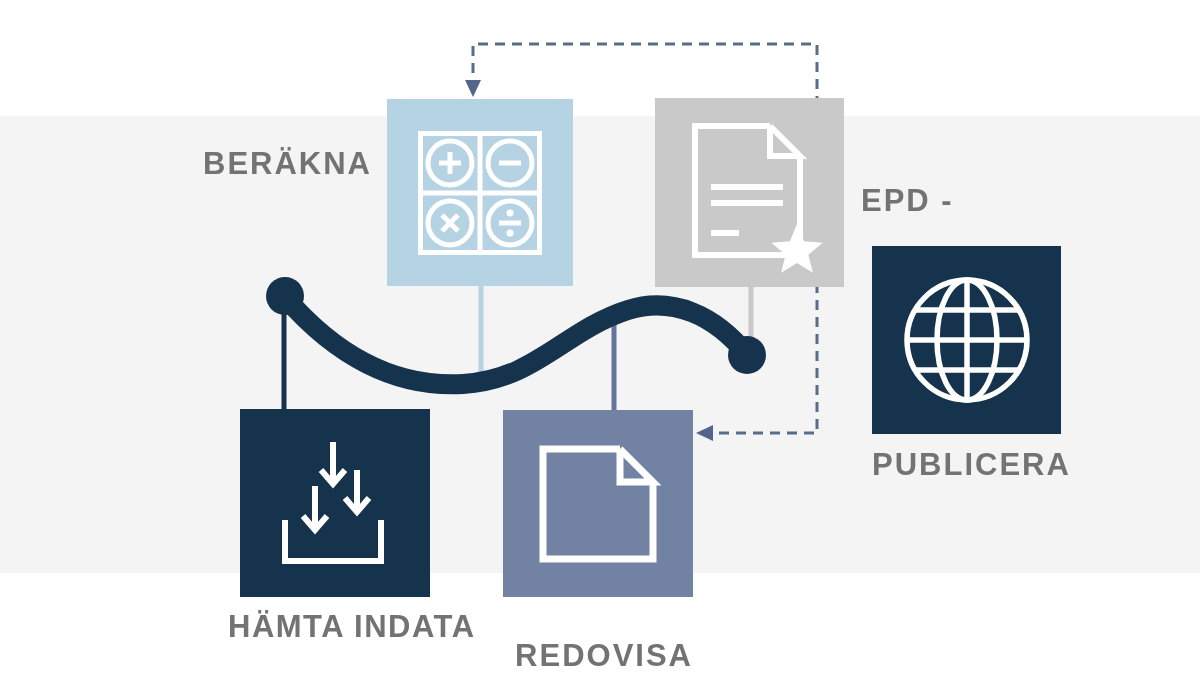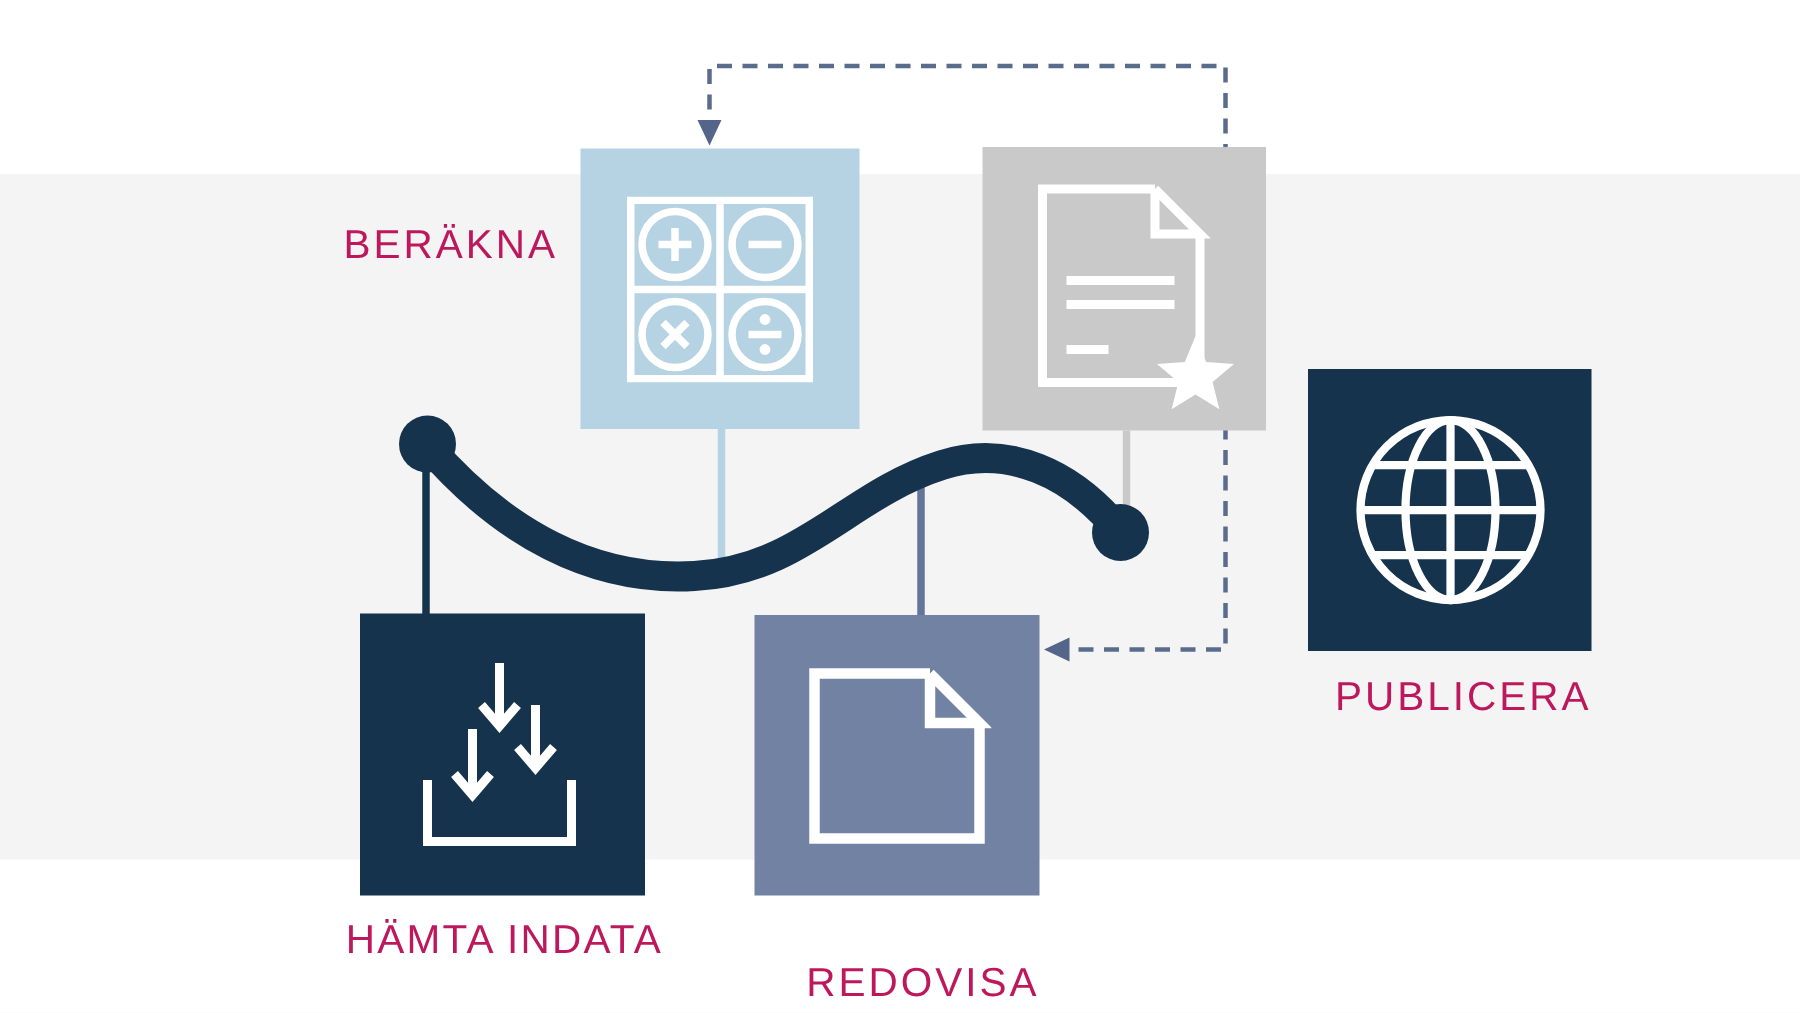--- a/index.html
+++ b/index.html
@@ -9,22 +9,22 @@
   }
   .band{position:absolute;left:0;top:116px;width:1200px;height:457px;background:#f4f4f4;}
   .connectors{position:absolute;left:0;top:0;z-index:1;}
   .node{position:absolute;z-index:2;display:flex;align-items:center;justify-content:center;}
   .node-berakna{left:387px;top:99px;width:186px;height:187px;background:#b5d3e3;}
   .node-epd{left:655px;top:98px;width:189px;height:189px;background:#c9c9ca;}
   .node-publicera{left:872px;top:246px;width:189px;height:188px;background:#16334d;}
   .node-hamta{left:240px;top:409px;width:190px;height:188px;background:#16334d;}
   .node-redovisa{left:503px;top:410px;width:190px;height:187px;background:#7282a3;}
   .lbl{
-    position:absolute;z-index:2;color:#be185d;font-size:27px;line-height:35px;
-    letter-spacing:2px;white-space:pre;font-weight:400;
+    position:absolute;z-index:2;color:#737373;font-size:31px;line-height:35px;
+    letter-spacing:2px;white-space:pre;font-weight:700;
   }
   .lbl-berakna{left:200px;top:146px;width:172px;text-align:right;}
   .lbl-epd{left:861px;top:113px;text-align:left;}
   .lbl-publicera{left:872px;top:447px;width:189px;text-align:right;}
   .lbl-hamta{left:228px;top:609px;width:214px;text-align:right;letter-spacing:1.5px;}
   .lbl-redovisa{left:503px;top:638px;width:190px;text-align:right;}
   .icon{display:block;}
 </style>
 </head>
 <body>
@@ -116,20 +116,21 @@
       <g fill="none" stroke="#ffffff" stroke-width="7">
         <path d="M 85 8 H 8 V 118 H 118 V 41"></path>
         <path d="M 85 8 V 41 H 118 L 85 8"></path>
       </g>
     </svg>
   </div>
 
   <div class="lbl lbl-berakna">BERÄKNA</div>
 
   <div class="lbl lbl-epd">
+    <div>EPD -</div>
   </div>
 
   <div class="lbl lbl-publicera">PUBLICERA</div>
 
   <div class="lbl lbl-hamta">HÄMTA INDATA</div>
 
   <div class="lbl lbl-redovisa">REDOVISA</div>
 
 </div>
 

